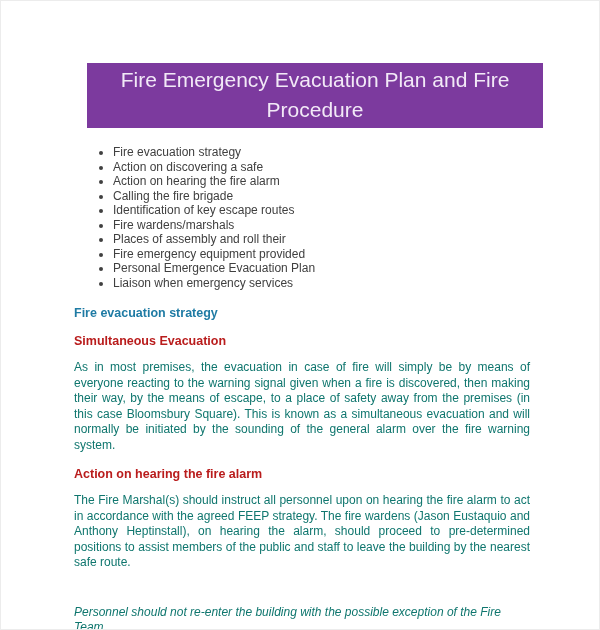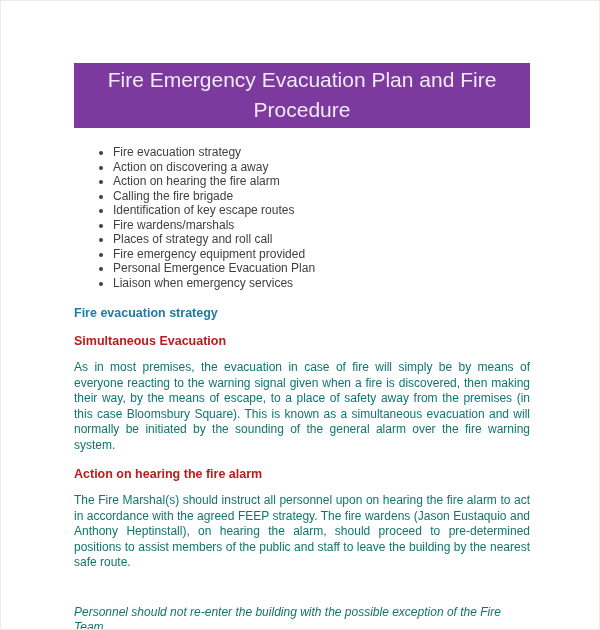--- a/index.html
+++ b/index.html
@@ -17,20 +17,21 @@
   }
   .banner {
     box-sizing: border-box;
     width: 100%;
     height: 65px;
     padding: 2px 8px 0 8px;
     text-align: center;
     font-size: 21px;
     line-height: 30px;
     font-weight: 400;
+    margin-left: 13px;
   }
   .toc {
     margin: 17px 0 0 0;
     padding: 0 0 0 39px;
     list-style: disc;
     font-size: 12px;
     line-height: 14.5px;
   }
   .toc li { margin: 0; padding: 0; }
   .h-teal {
@@ -57,26 +58,26 @@
 <body>
 
 <div class="page">
 
   <div class="banner" style="background-color: rgb(124, 58, 158); color: rgb(242, 233, 247);">
     <span>Fire Emergency Evacuation Plan and Fire Procedure</span>
   </div>
 
   <ul class="toc">
     <li>Fire evacuation strategy</li>
-    <li>Action on discovering a away</li>
+    <li>Action on discovering a safe</li>
     <li>Action on hearing the fire alarm</li>
     <li>Calling the fire brigade</li>
     <li>Identification of key escape routes</li>
     <li>Fire wardens/marshals</li>
-    <li>Places of strategy and roll call</li>
+    <li>Places of assembly and roll their</li>
     <li>Fire emergency equipment provided</li>
     <li>Personal Emergence Evacuation Plan</li>
     <li>Liaison when emergency services</li>
   </ul>
 
   <div class="h-teal" style="color: rgb(31, 123, 164);">Fire evacuation strategy</div>
 
   <div class="h-sub">Simultaneous Evacuation</div>
 
   <p class="body just">As in most premises, the evacuation in case of fire will simply be by means of everyone reacting to the warning signal given when a fire is discovered, then making their way, by the means of escape, to a place of safety away from the premises (in this case Bloomsbury Square). This is known as a simultaneous evacuation and will normally be initiated by the sounding of the general alarm over the fire warning system.</p>

